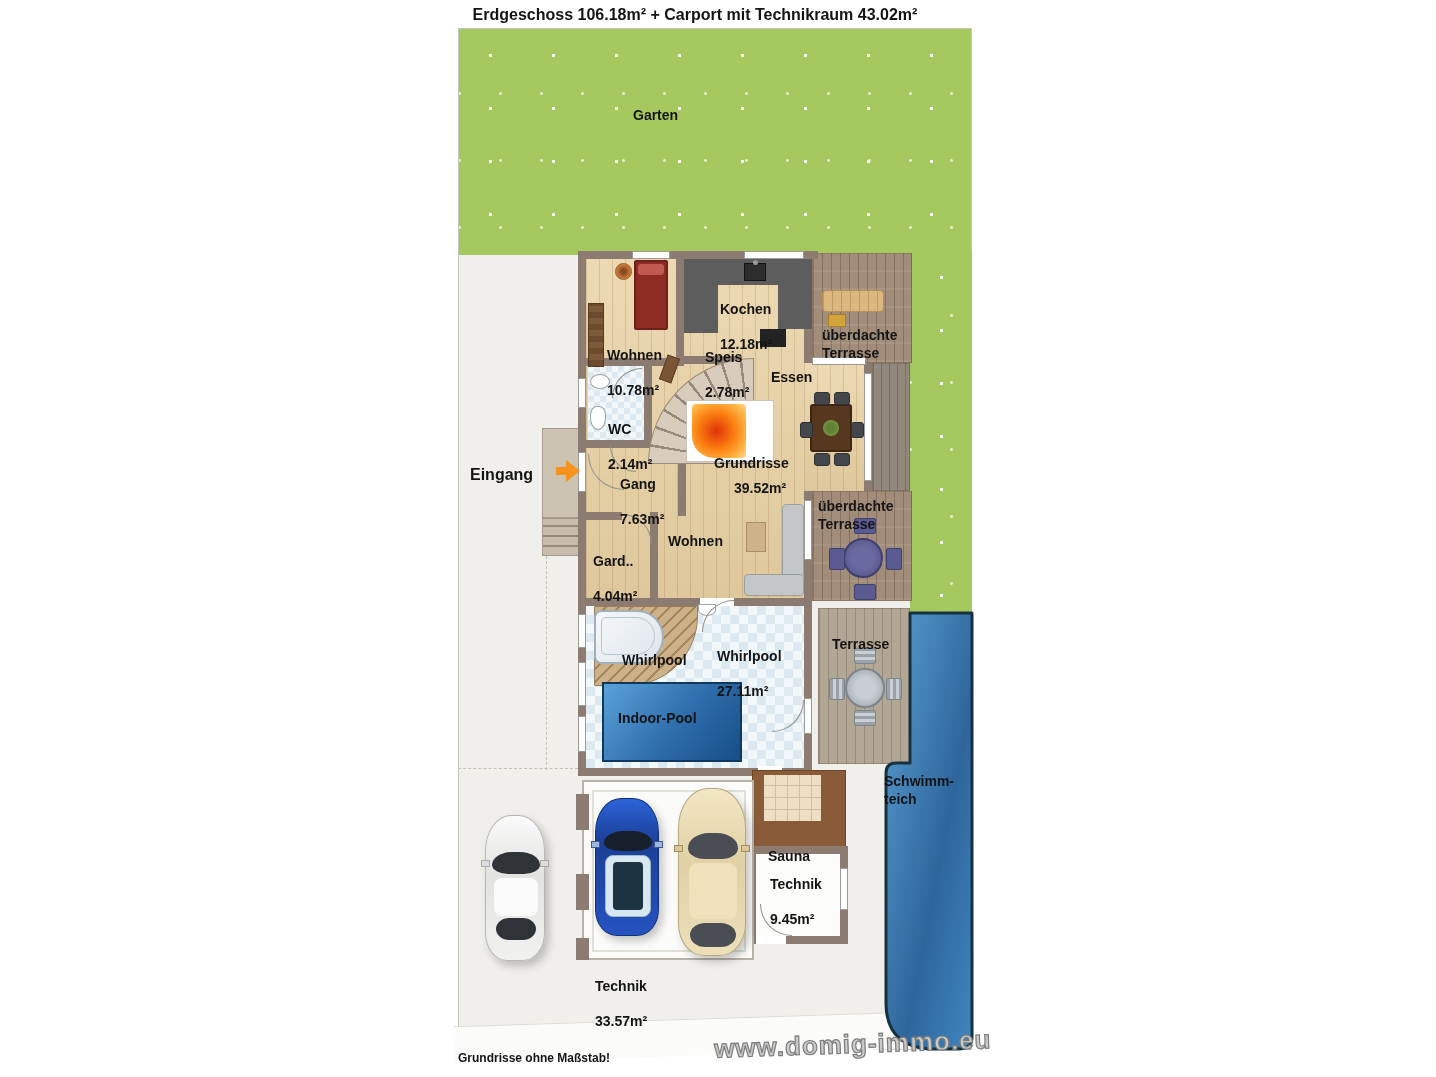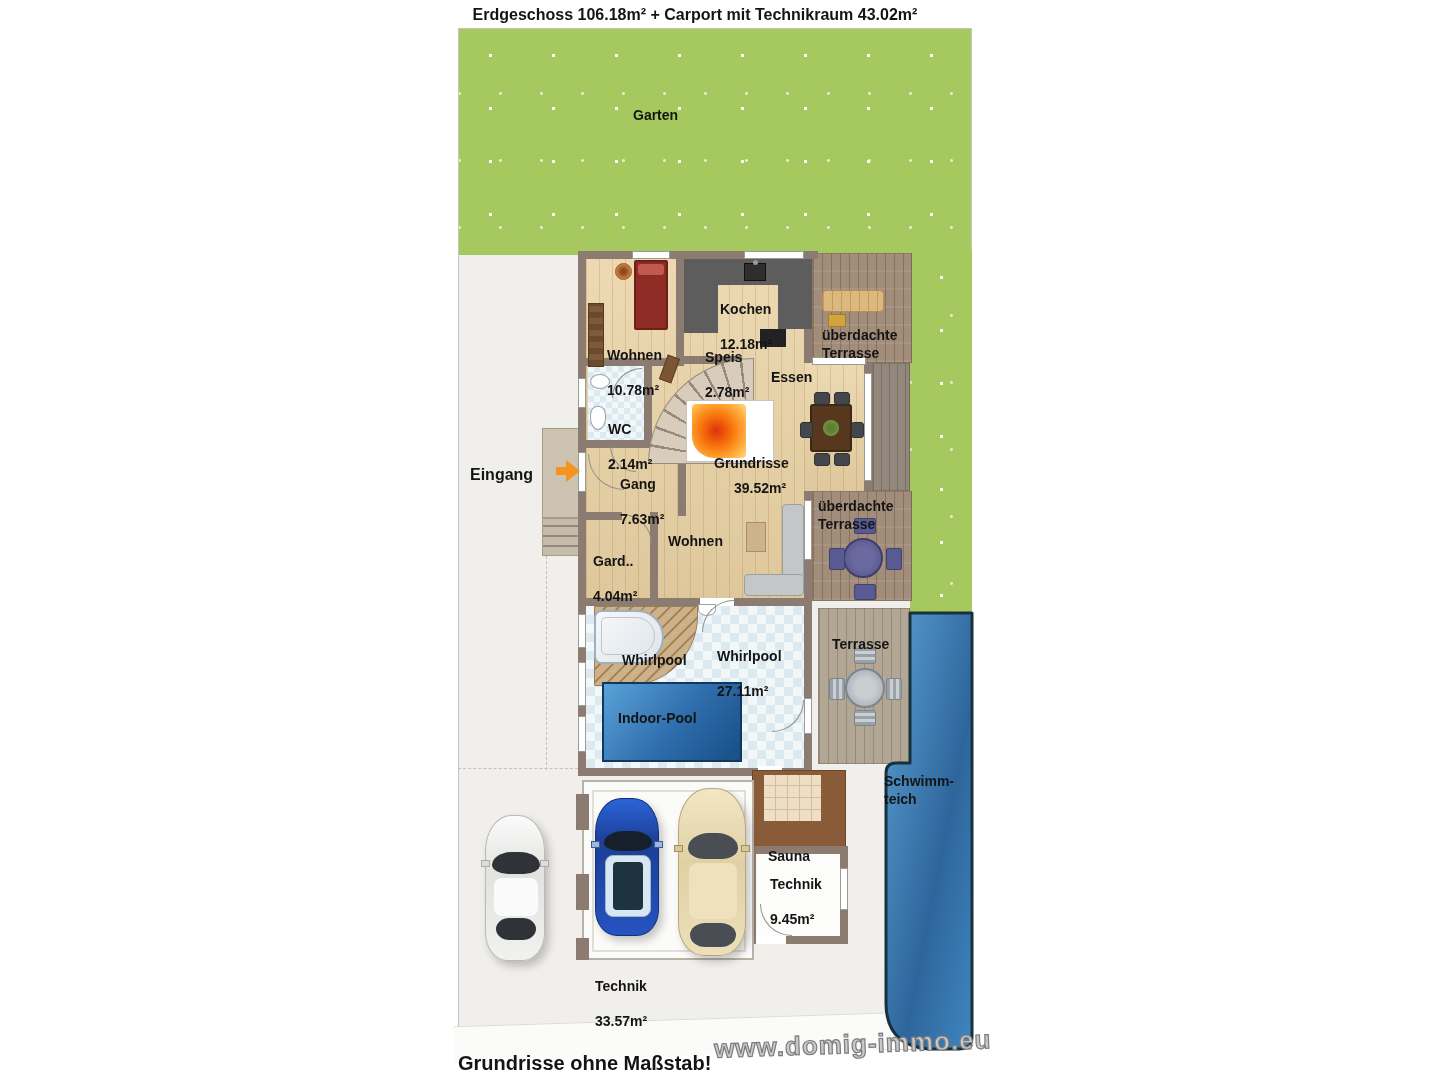--- a/index.html
+++ b/index.html
@@ -283,16 +283,16 @@
   <div class="lbl" style="left:768px;top:848px;">Sauna</div>
   <div class="lbl" style="left:770px;top:858px;">
     <span style="display:block;">Technik</span>
     <span style="display:block;">9.45m²</span>
   </div>
   <div class="lbl" style="left:595px;top:960px;">
     <span style="display:block;">Technik</span>
     <span style="display:block;">33.57m²</span>
   </div>
 
-  <div class="lbl" style="left:458px;top:1051px;font-size:20px;">Grundrisse ohne Maßstab!</div>
+  <div class="lbl" style="left:458px;top:1051px;font-size:12px;">Grundrisse ohne Maßstab!</div>
   <div id="watermark" style="left:714px;top:1029px;">www.domig-immo.eu</div>
 
 </div>
 
 </body></html>

